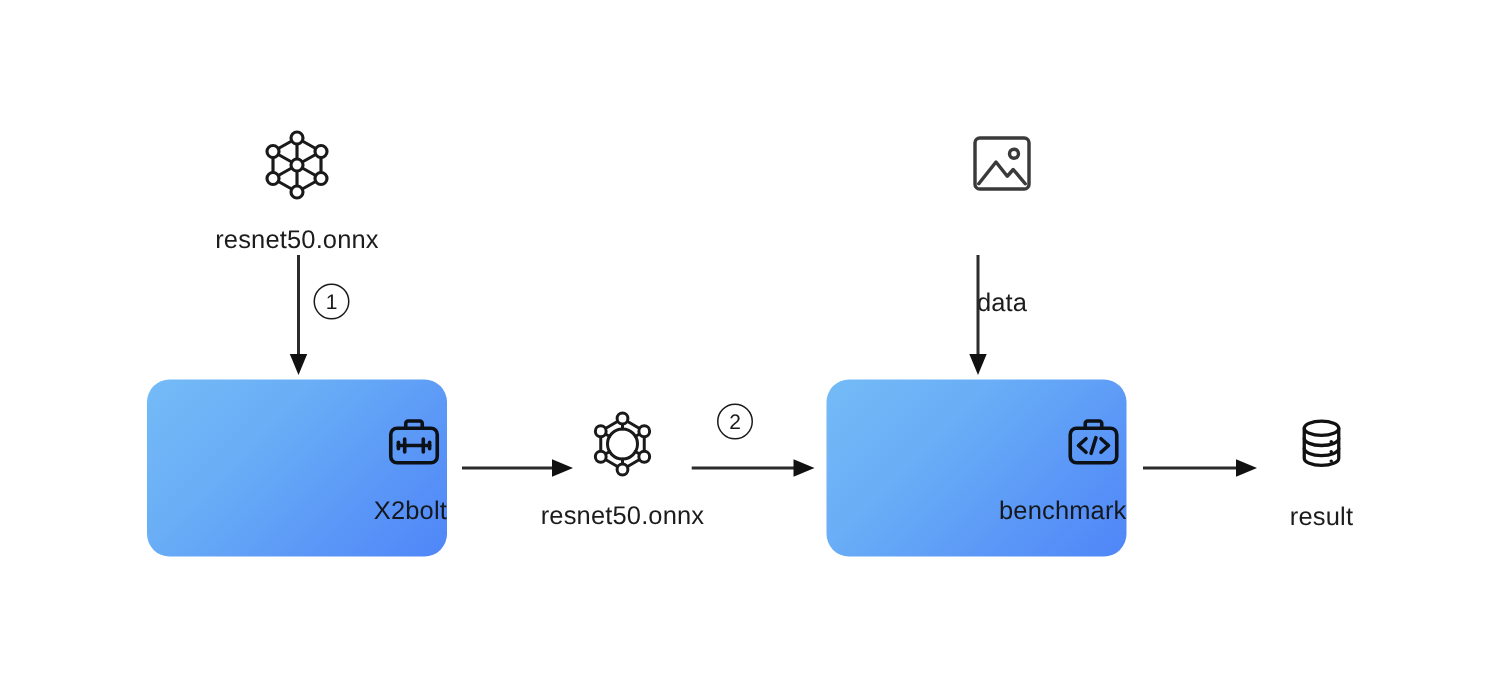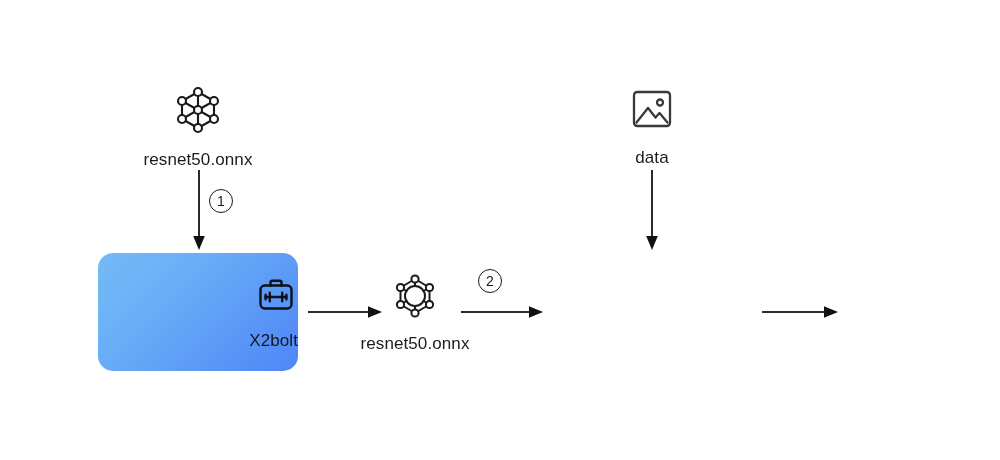--- a/index.html
+++ b/index.html
@@ -190,42 +190,74 @@
   </div>
 
   <div class="arrow" style="left:461px; top:303px;">
     <svg width="86" height="18" viewBox="0 0 86 18">
       <line x1="0" y1="9" x2="70" y2="9" stroke="#2b2b2b" stroke-width="2"></line>
       <polygon points="82,9 68,3.2 68,14.8" fill="#111111"></polygon>
     </svg>
   </div>
   <div class="step-badge" style="left:478px; top:269px;">2</div>
 
-  <div class="node" style="left:592px; top:86px; width:120px;">
+  <div class="node" style="left:608px; top:86px; width:120px;gap:44px;">
     <span class="glyph">
       <svg width="50" height="48" viewBox="0 0 50 48">
         <g fill="none" stroke="#3a3a3a" stroke-width="2.3" stroke-linejoin="round" stroke-linecap="round">
           <rect x="7" y="6" width="36" height="34" rx="3.2"></rect>
           <circle cx="33" cy="16.5" r="3"></circle>
           <path d="M9.5 36.5 L21 22 L28.5 31.5 L32.5 27 L40.5 36.5"></path>
         </g>
       </svg>
     </span>
     <span class="caption">data</span>
   </div>
 
   <div class="arrow" style="left:643px; top:170px;">
     <svg width="18" height="84" viewBox="0 0 18 84">
       <line x1="9" y1="0" x2="9" y2="68" stroke="#2b2b2b" stroke-width="2"></line>
       <polygon points="9,80 3.2,66 14.8,66" fill="#111111"></polygon>
     </svg>
   </div>
 
+  <div class="proc-box" style="left:551px; top:253px;">
+    <span class="glyph">
+      <svg width="44" height="44" viewBox="0 0 44 44">
+        <g fill="none" stroke="#0c1118" stroke-width="2.4" stroke-linejoin="round" stroke-linecap="round">
+          <path d="M16.5 11.5 v-3.2 a1.6 1.6 0 0 1 1.6 -1.6 h7.8 a1.6 1.6 0 0 1 1.6 1.6 v3.2"></path>
+          <rect x="6.5" y="11.5" width="31" height="23" rx="4.2"></rect>
+          <path d="M17 18.5 L12 23 L17 27.5"></path>
+          <path d="M27 18.5 L32 23 L27 27.5"></path>
+          <line x1="23.6" y1="17.8" x2="20.4" y2="28.2"></line>
+        </g>
+      </svg>
+    </span>
+    <span class="caption">benchmark</span>
+  </div>
 
   <div class="arrow" style="left:762px; top:303px;">
     <svg width="80" height="18" viewBox="0 0 80 18">
       <line x1="0" y1="9" x2="64" y2="9" stroke="#2b2b2b" stroke-width="2"></line>
       <polygon points="76,9 62,3.2 62,14.8" fill="#111111"></polygon>
     </svg>
   </div>
 
+  <div class="node" style="left:831px; top:275px; width:100px;">
+    <span class="glyph">
+      <svg width="44" height="46" viewBox="0 0 44 46">
+        <g fill="none" stroke="#121212" stroke-width="2.2" stroke-linecap="round">
+          <ellipse cx="22" cy="10.5" rx="11.5" ry="4.8"></ellipse>
+          <path d="M10.5 10.5 v20 c0 2.65 5.15 4.8 11.5 4.8 s11.5 -2.15 11.5 -4.8 v-20"></path>
+          <path d="M10.5 17.2 c0 2.65 5.15 4.8 11.5 4.8 s11.5 -2.15 11.5 -4.8"></path>
+          <path d="M10.5 23.9 c0 2.65 5.15 4.8 11.5 4.8 s11.5 -2.15 11.5 -4.8"></path>
+        </g>
+        <g fill="#121212">
+          <circle cx="28.5" cy="19.4" r="1.15"></circle>
+          <circle cx="28.5" cy="26.1" r="1.15"></circle>
+          <circle cx="28.5" cy="32.4" r="1.15"></circle>
+        </g>
+      </svg>
+    </span>
+    <span class="caption">result</span>
+  </div>
 
 </div>
 
 </body></html>

